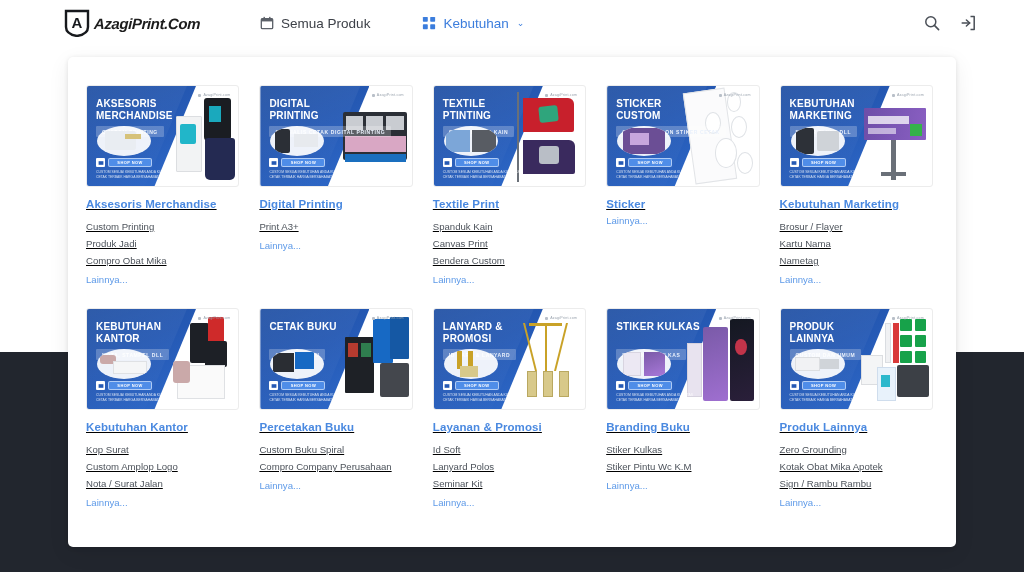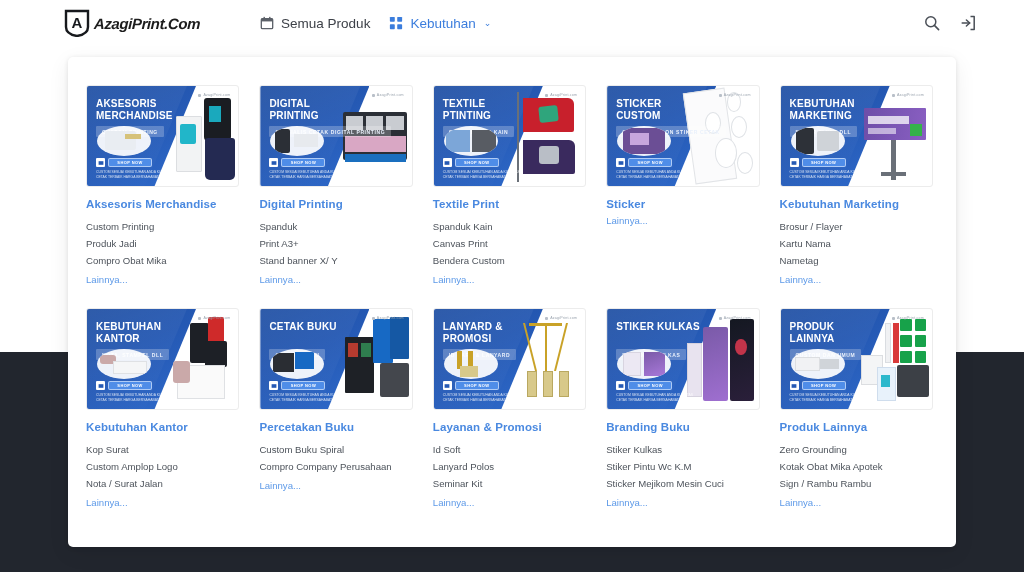--- a/index.html
+++ b/index.html
@@ -41,21 +41,21 @@
   }
   .brand-shield { width: 26px; height: 28px; flex: 0 0 auto; }
   .brand-text {
     font-size: 15px;
     font-weight: bold;
     color: #1c1c1c;
     letter-spacing: -0.4px;
     font-style: italic;
     transform: skewX(-2deg);
   }
-  .nav-links { display: flex; align-items: center; margin-left: 60px; gap: 19px; }
+  .nav-links { display: flex; align-items: center; margin-left: 60px; gap: 52px; }
   .nav-item {
     display: flex; align-items: center; gap: 7px;
     font-size: 13.5px;
     color: #3d4148;
     cursor: pointer;
   }
   .nav-item.accent { color: #3b7ddd; }
   .nav-ico { width: 14px; height: 14px; display: block; }
   .caret { font-size: 9px; margin-left: 1px; }
   .nav-right {
@@ -72,20 +72,21 @@
   
   .panel {
     position: absolute;
     left: 68px; top: 57px;
     width: 888px; height: 490px;
     background: #ffffff;
     border-radius: 5px;
     box-shadow: 0 1px 5px rgba(0,0,0,0.10), 0 6px 22px rgba(0,0,0,0.07);
     z-index: 5;
     padding: 28px 23px 0 18px;
+    text-decoration: underline;
   }
   .grid {
     display: grid;
     grid-template-columns: repeat(5, 1fr);
     column-gap: 20px;
     row-gap: 20px;
   }
 
   
   .cat-card { width: 100%; }
@@ -390,23 +391,21 @@
       <div class="b-note">
         <div>CUSTOM SESUAI KEBUTUHAN ANDA KUALITAS</div>
         <div>CETAK TERBAIK HARGA BERSAHABAT</div>
       </div>
     </div>
 
     <div class="cat-title">Digital Printing</div>
 
     <ul class="cat-list">
 
-      <li>Spanduk</li>
       <li>Print A3+</li>
-      <li>Stand banner X/ Y</li>
     </ul>
 
     <span class="cat-more">Lainnya...</span>
   </div>
 
   <div class="cat-card">
 
     <div class="banner">
       <div class="wedge"></div>
       <div class="wedge2"></div>
@@ -768,21 +767,20 @@
         <div>CETAK TERBAIK HARGA BERSAHABAT</div>
       </div>
     </div>
 
     <div class="cat-title">Branding Buku</div>
 
     <ul class="cat-list">
 
       <li>Stiker Kulkas</li>
       <li>Stiker Pintu Wc K.M</li>
-      <li>Sticker Mejikom Mesin Cuci</li>
     </ul>
 
     <span class="cat-more">Lainnya...</span>
   </div>
 
   <div class="cat-card">
 
     <div class="banner">
       <div class="wedge"></div>
       <div class="wedge2"></div>

